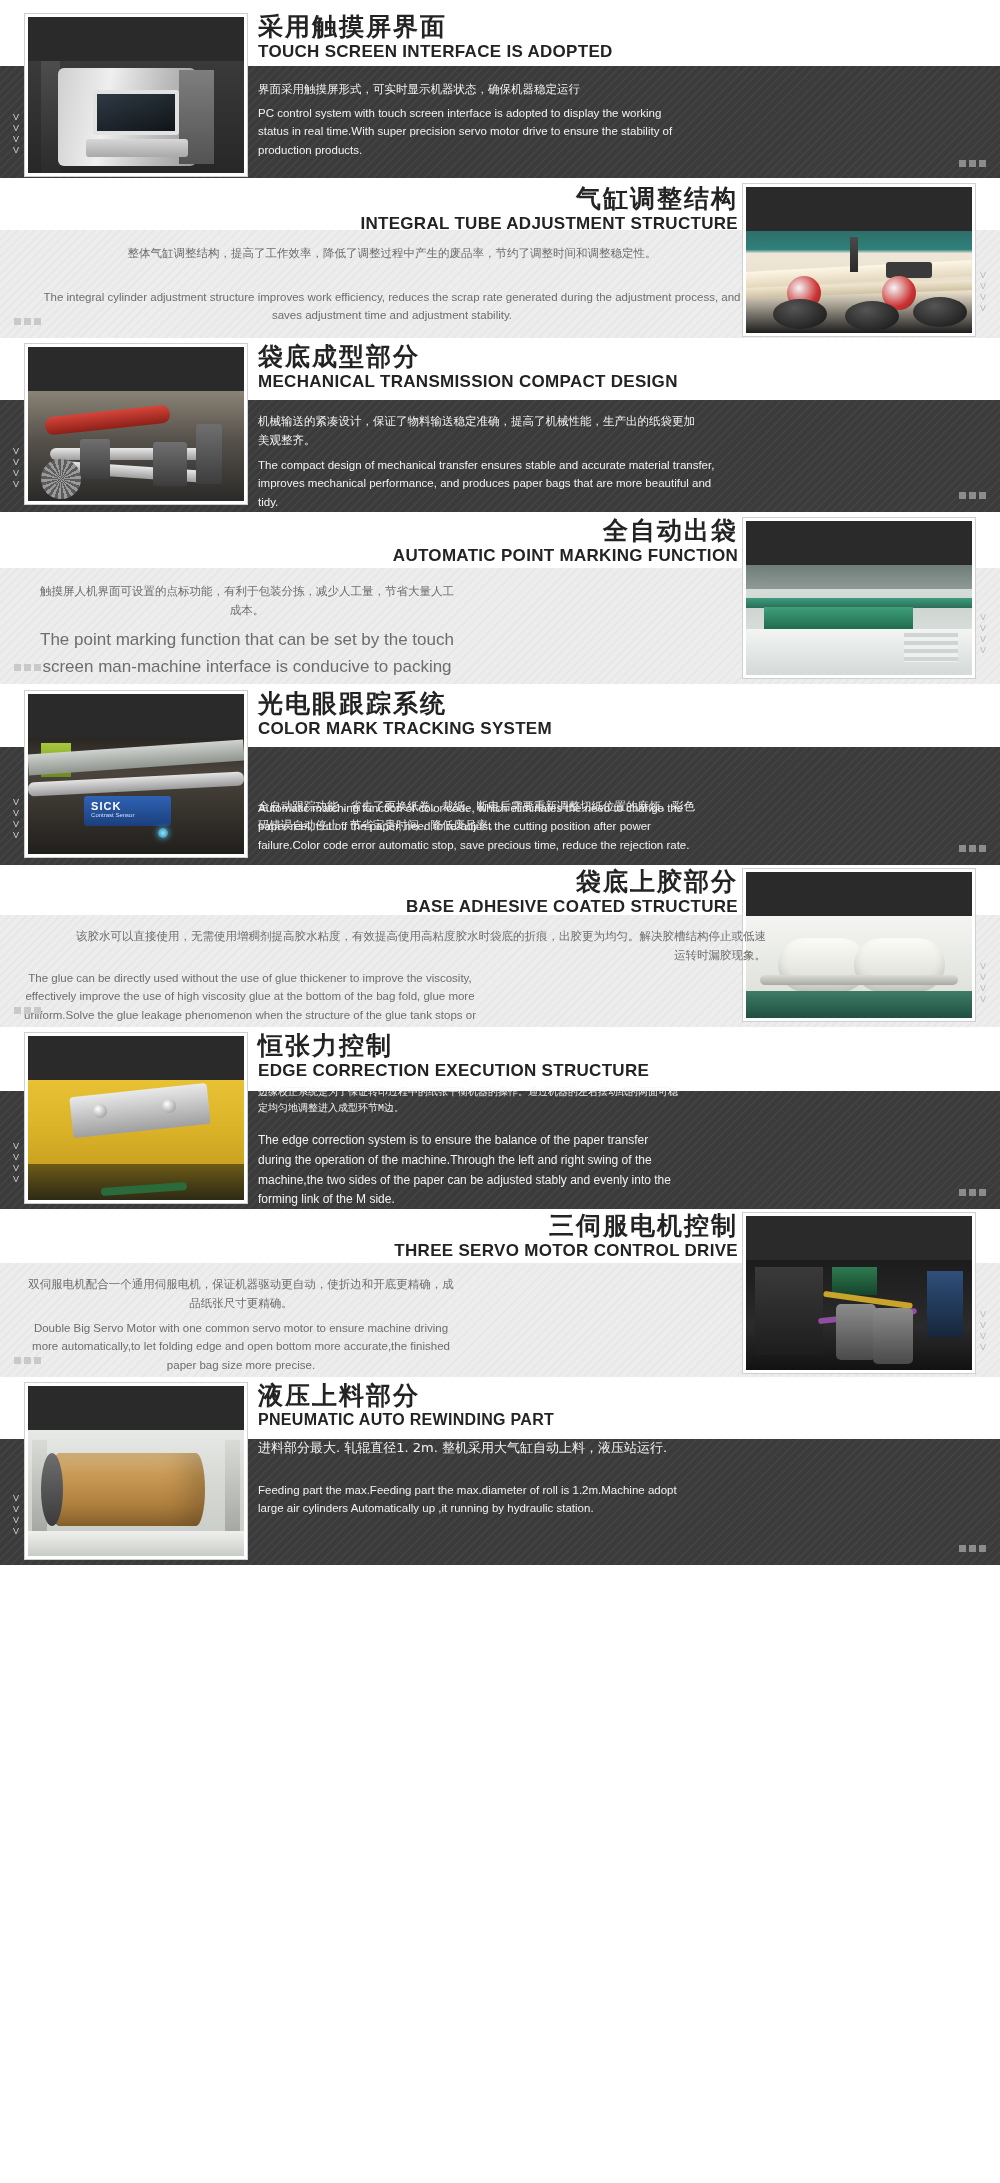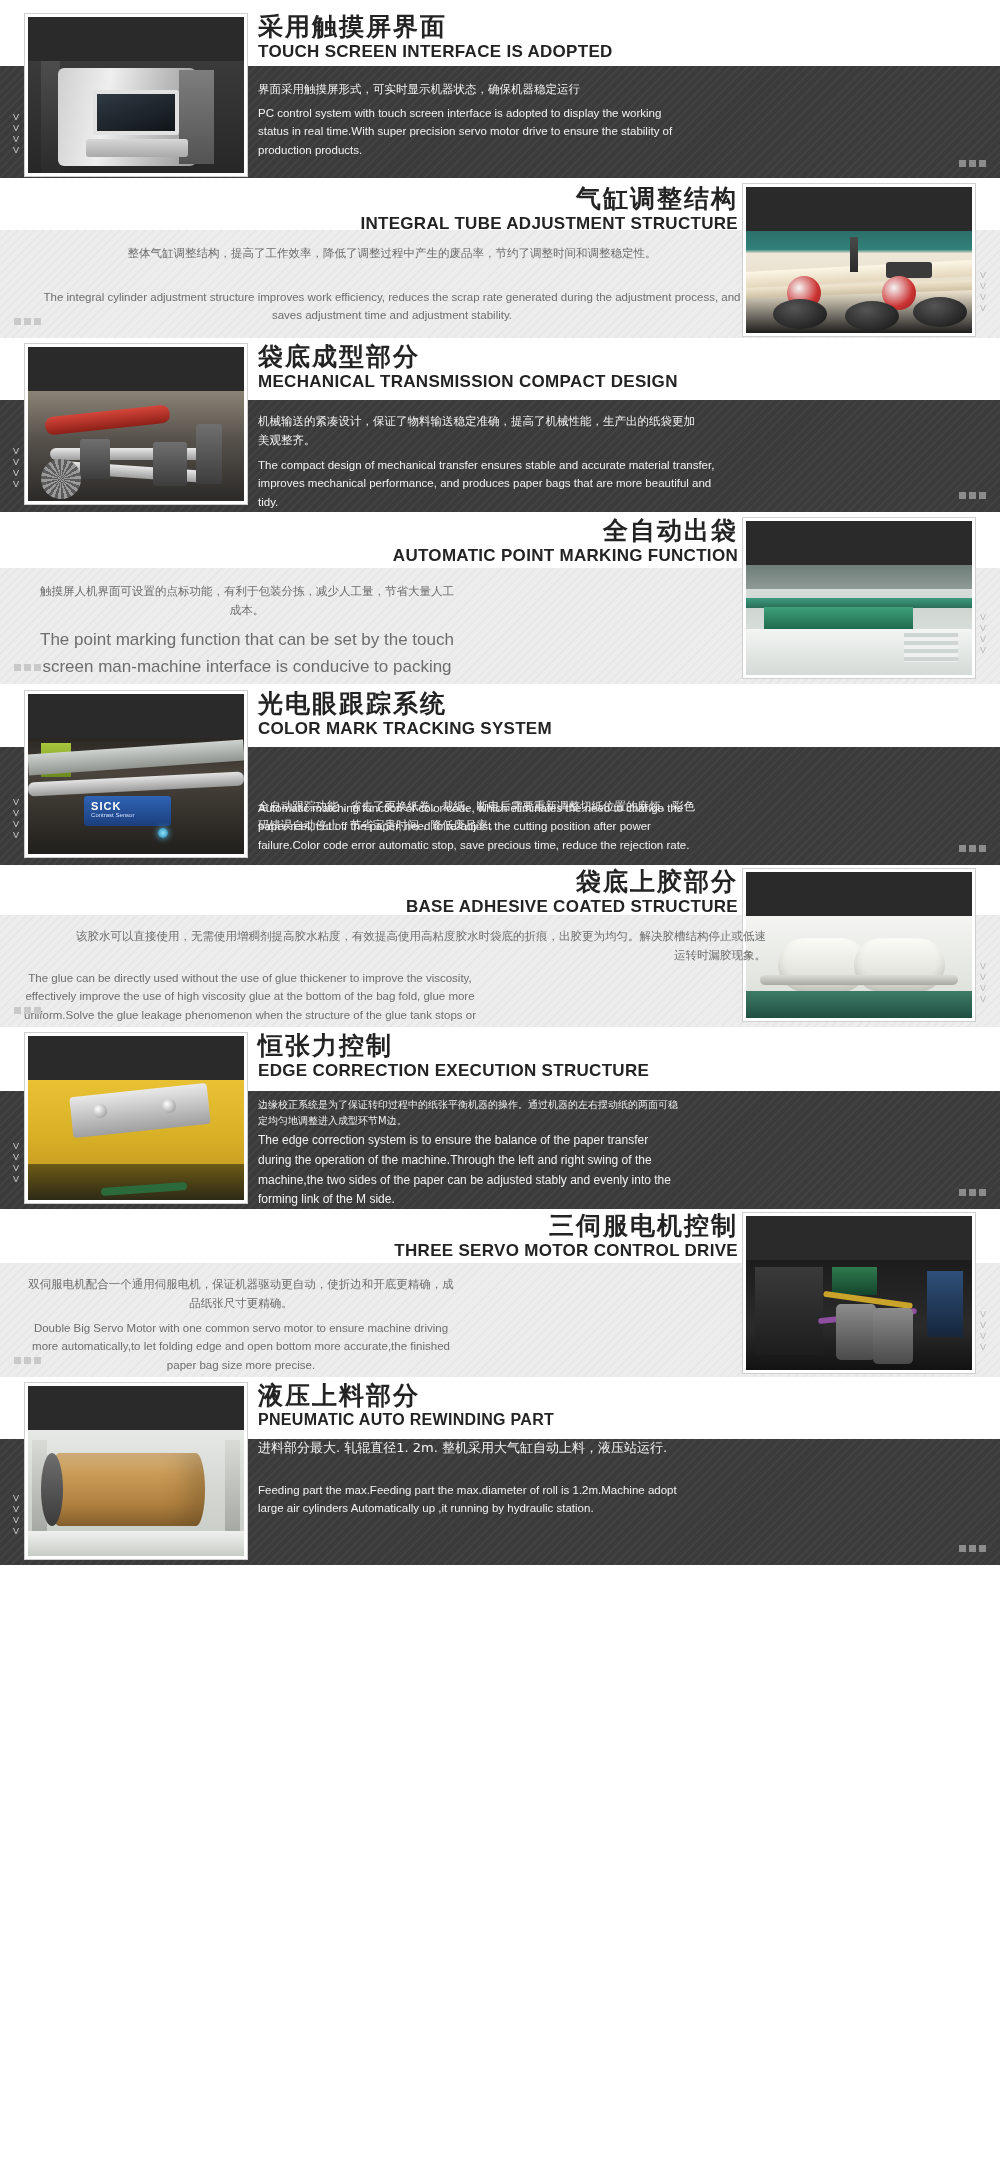--- a/index.html
+++ b/index.html
@@ -459,21 +459,21 @@
         <div class="pa bolt bo1"></div>
         <div class="pa bolt bo2"></div>
         <div class="pa dark"></div>
         <div class="pa wire"></div>
       </div>
     </div>
 
     <div class="h-cn" style="position:absolute;left:258px;top:2px;font-size:25px;">恒张力控制</div>
     <div class="h-en" style="position:absolute;left:258px;top:34px;font-size:17px;">EDGE CORRECTION EXECUTION STRUCTURE</div>
 
-    <div class="txt-cn" style="position:absolute;left:258px;top:70px;width:420px;font-size:10px;line-height:1.6;">边缘校正系统是为了保证转印过程中的纸张平衡机器的操作。通过机器的左右摆动纸的两面可稳定均匀地调整进入成型环节M边。</div>
+    <div class="txt-cn" style="position:absolute;left:258px;top:58px;width:420px;font-size:10px;line-height:1.6;font-family:Liberation Mono, monospace;">边缘校正系统是为了保证转印过程中的纸张平衡机器的操作。通过机器的左右摆动纸的两面可稳定均匀地调整进入成型环节M边。</div>
     <div class="txt-en" style="position:absolute;left:258px;top:104px;width:420px;font-size:12px;line-height:1.65;">The edge correction system is to ensure the balance of the paper transfer during the operation of the machine.Through the left and right swing of the machine,the two sides of the paper can be adjusted stably and evenly into the forming link of the M side.</div>
 
     <div class="vmarks dark" style="left:13px;top:114px;white-space:pre;">V
 V
 V
 V</div>
     <div class="squares" style="right:14px;top:162px;">
       <i></i>
         <i></i>
         <i></i>

